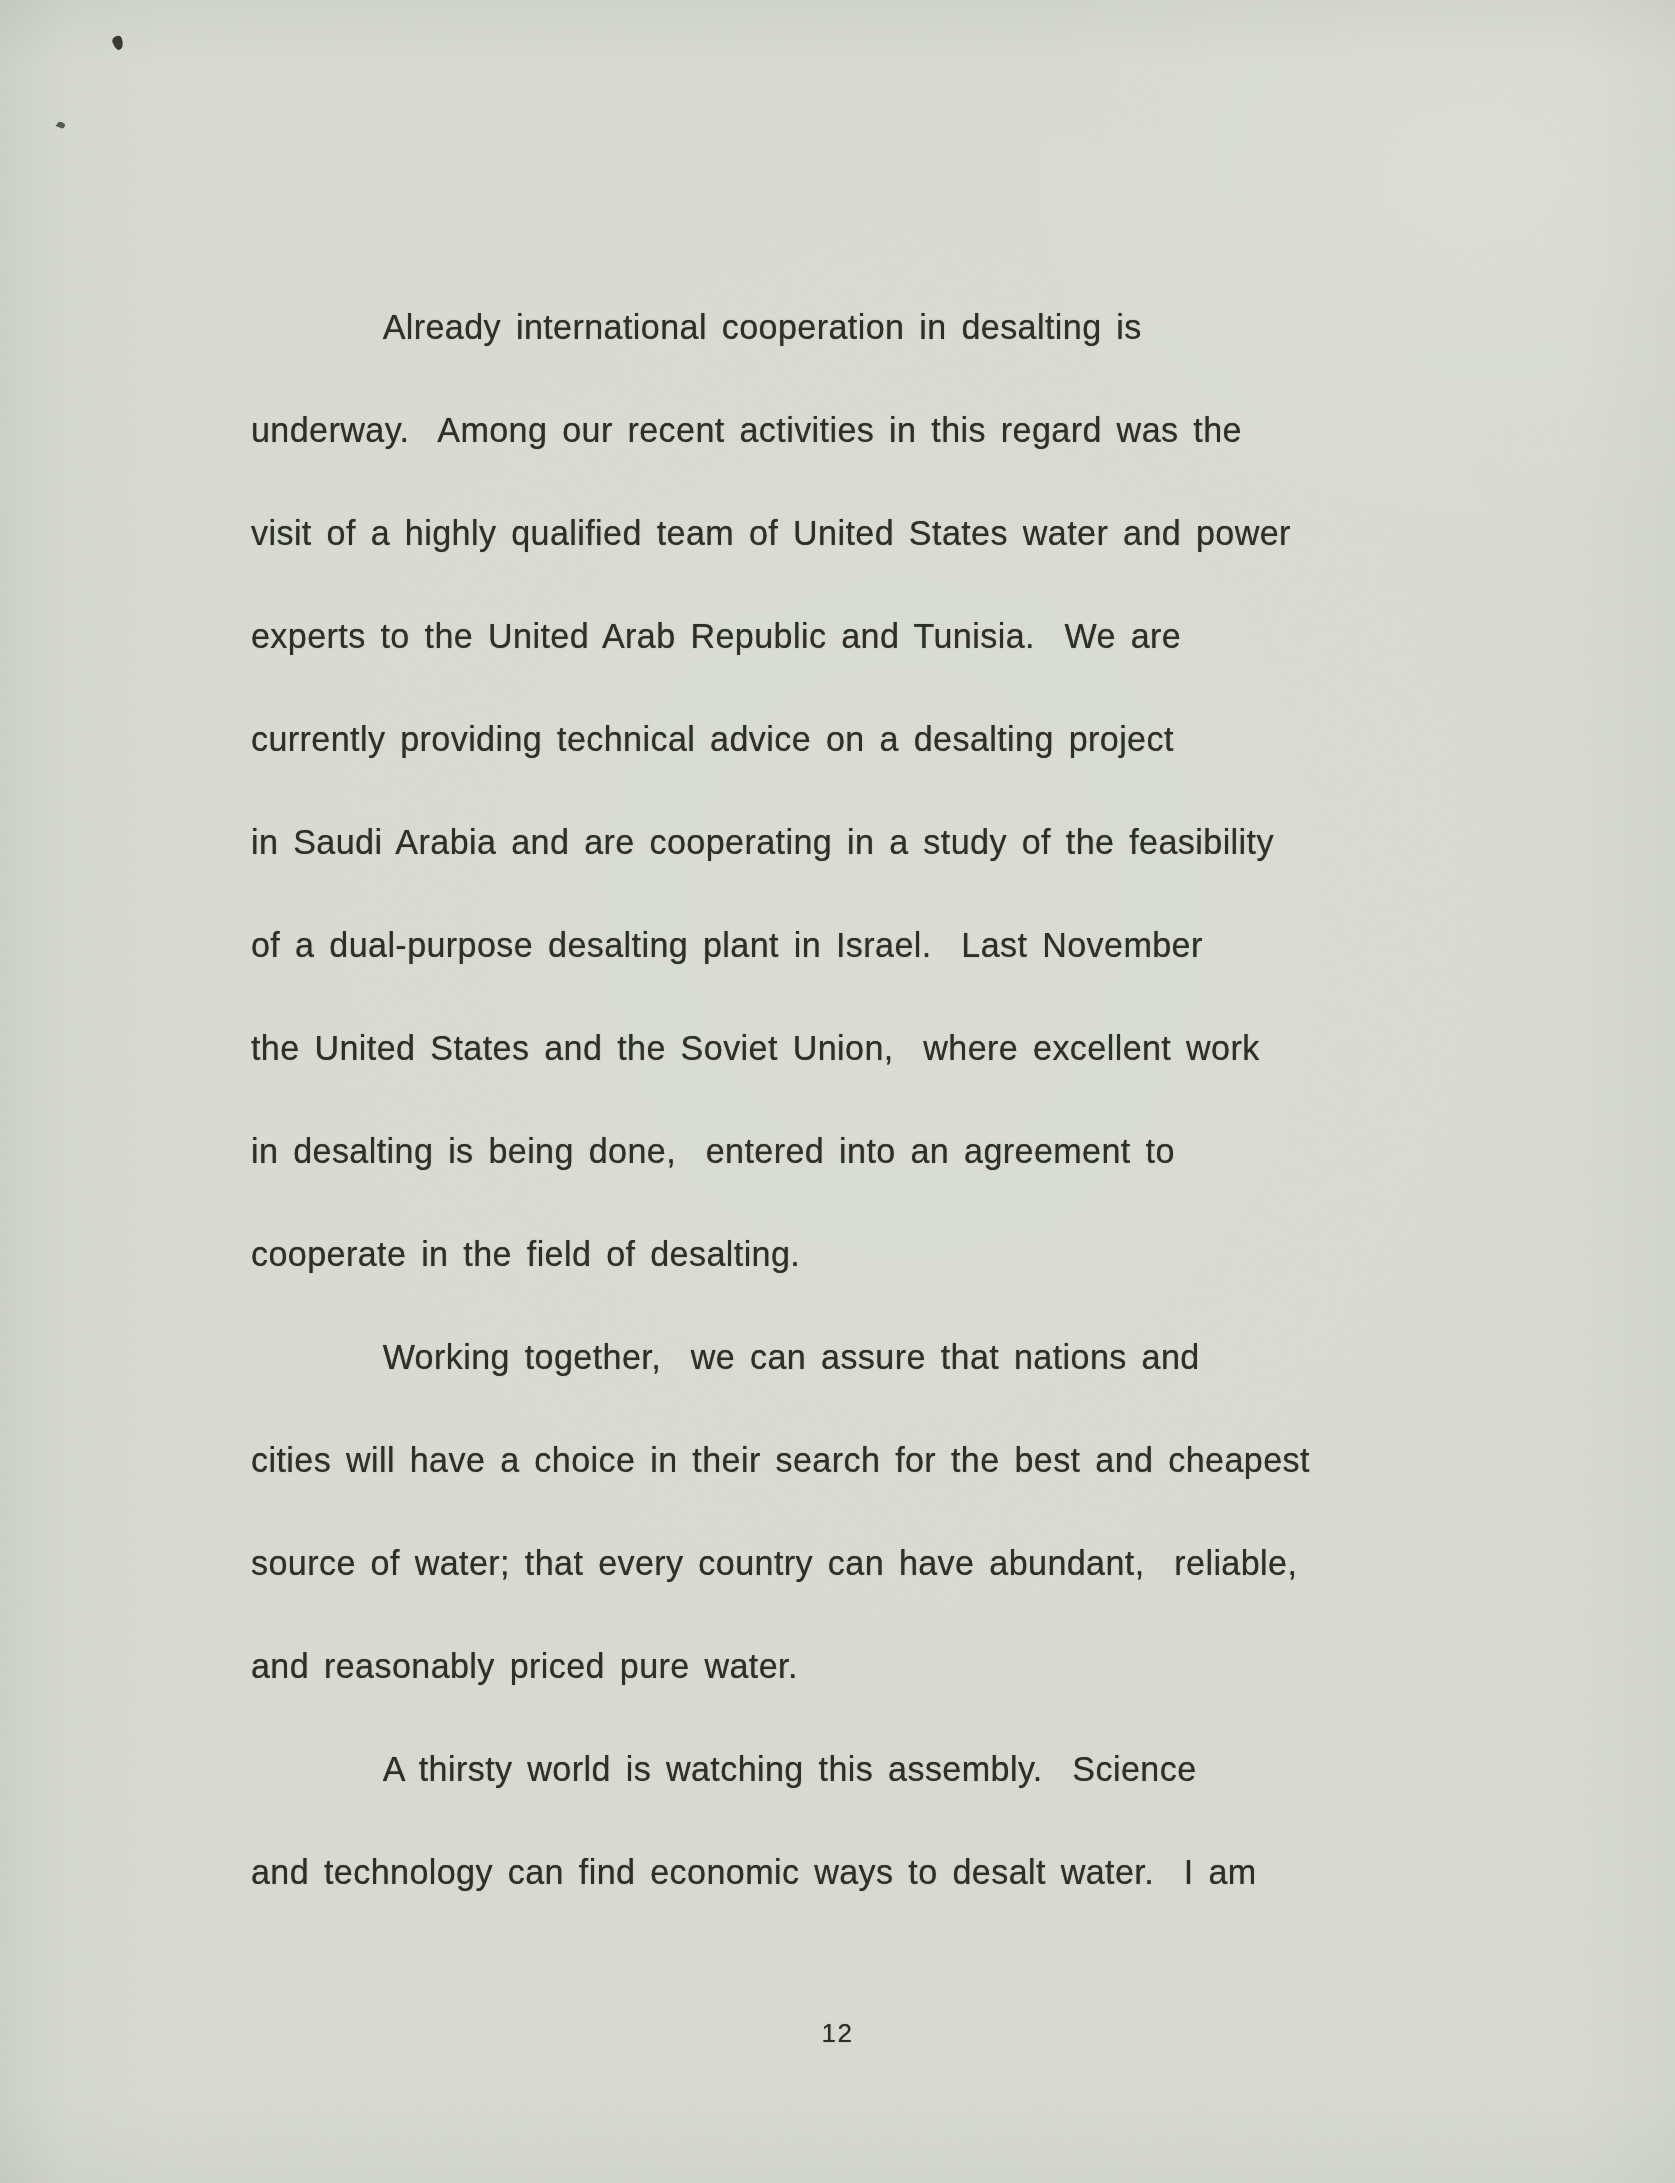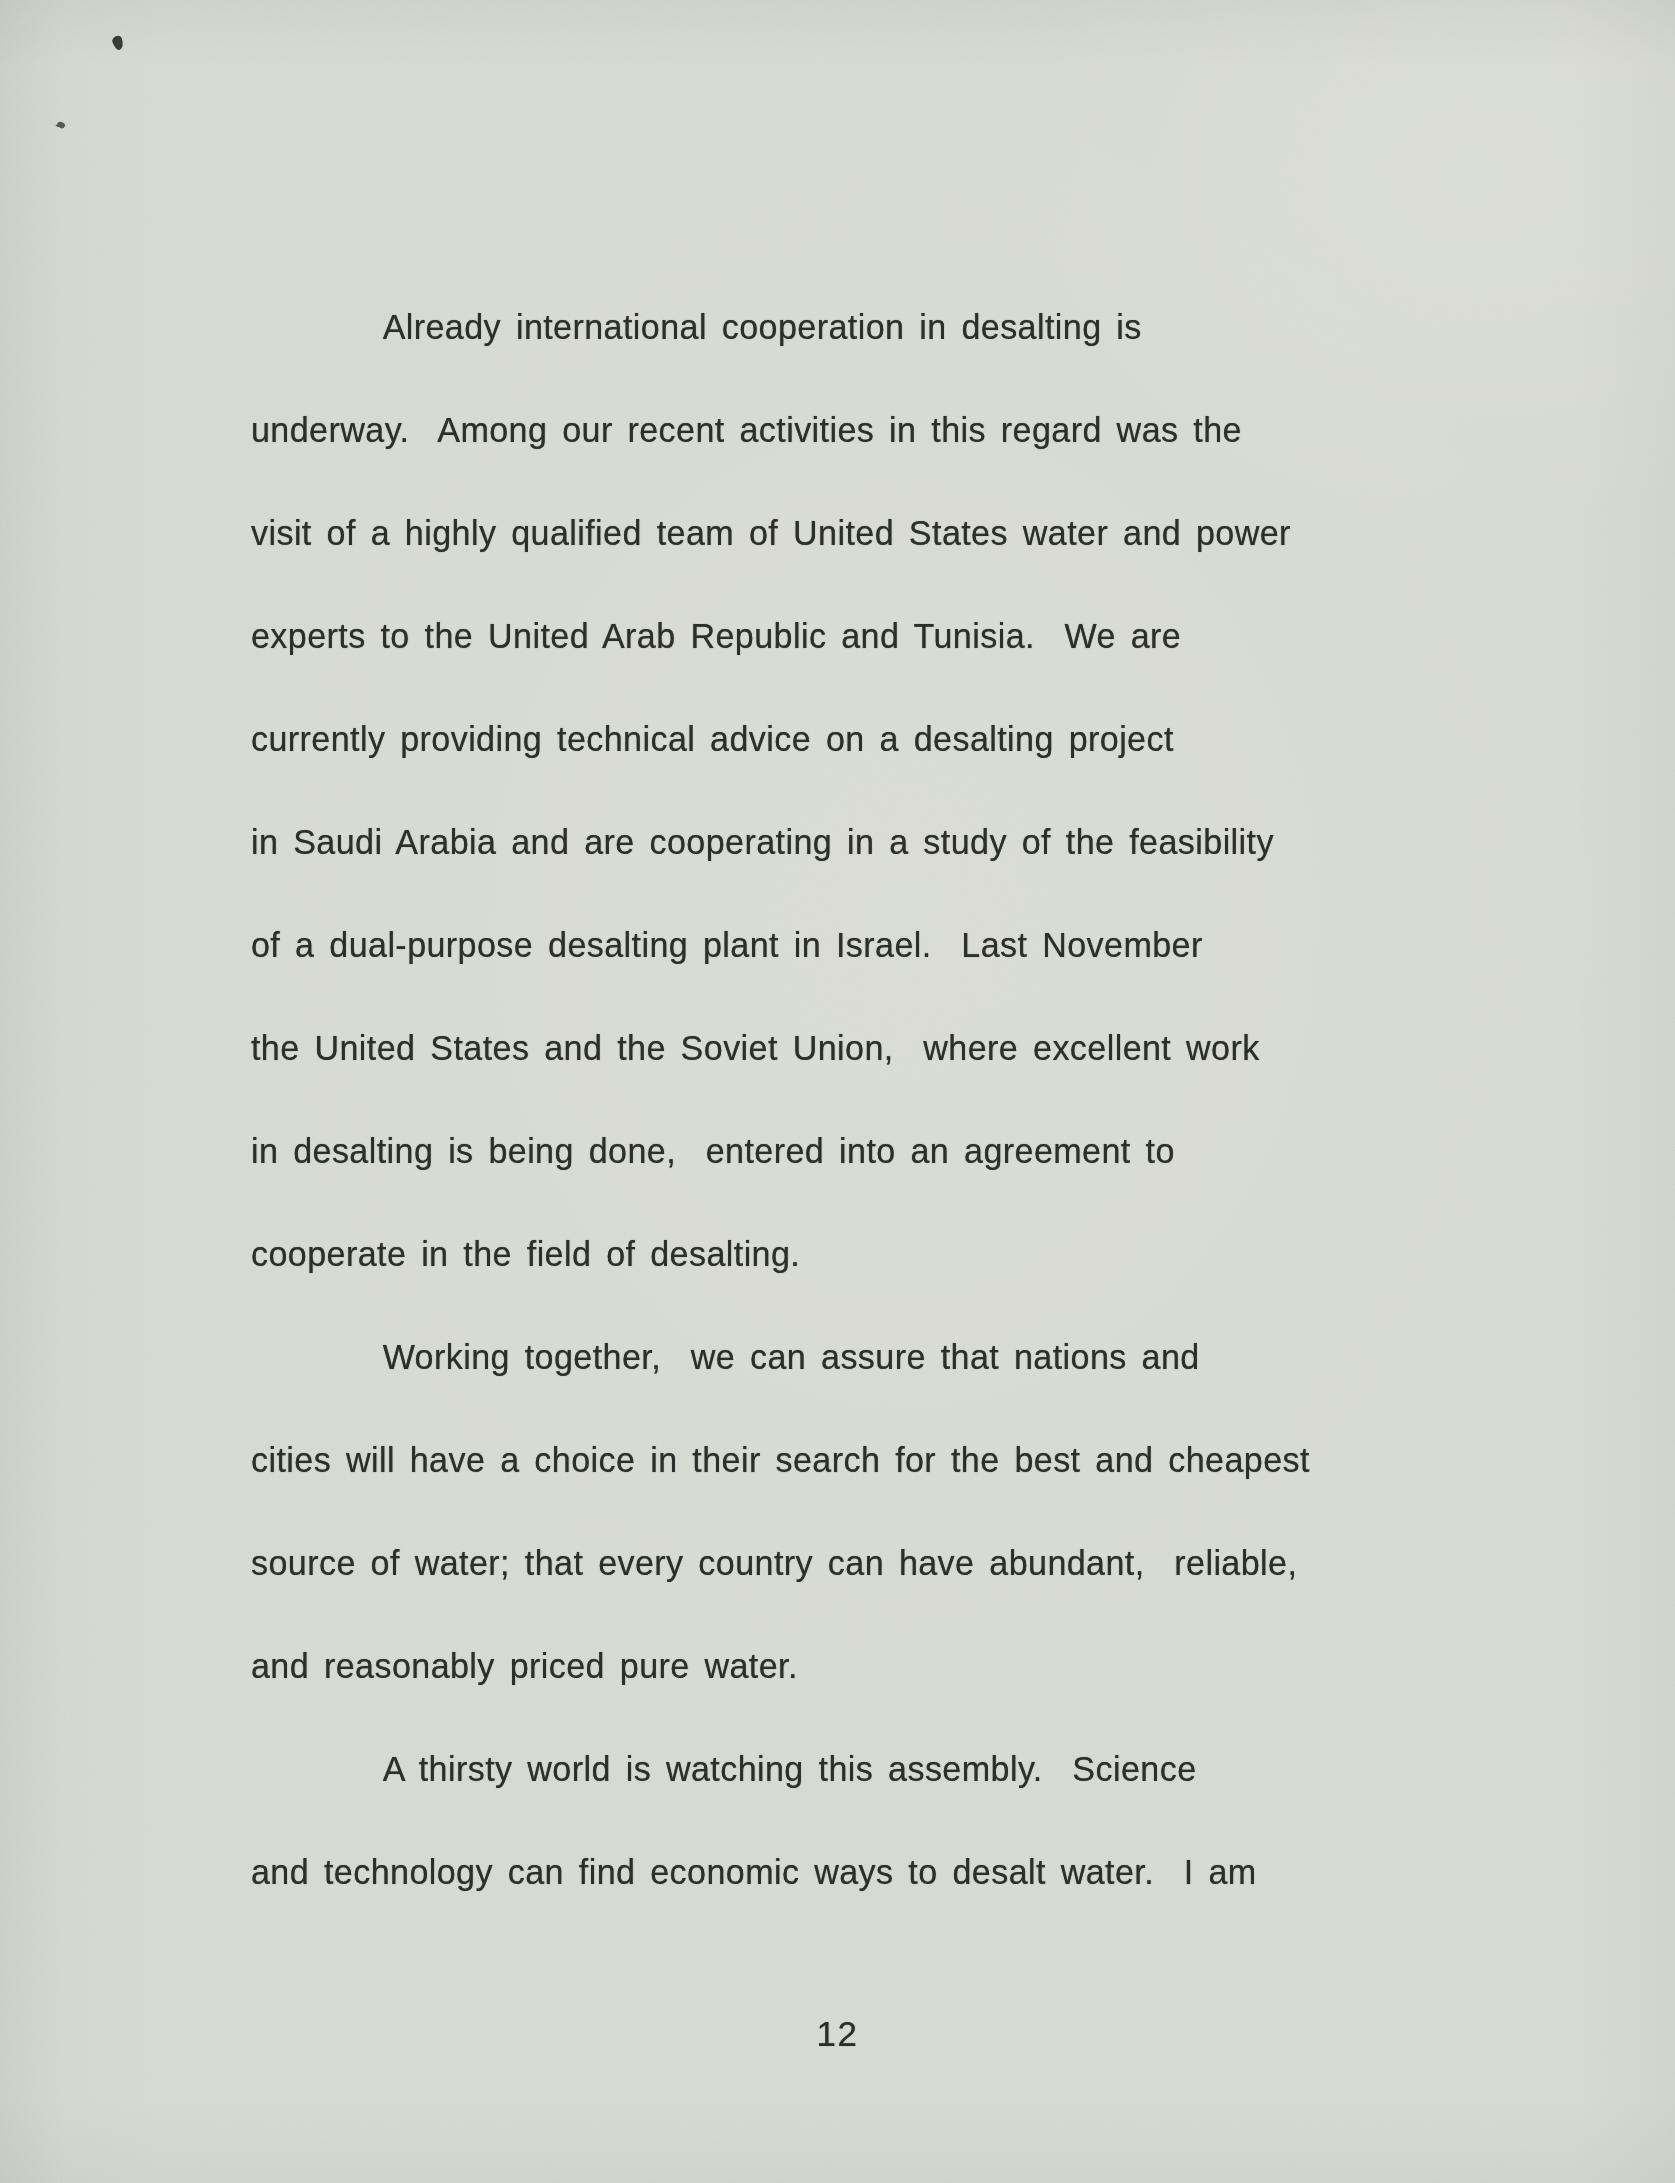--- a/index.html
+++ b/index.html
@@ -53,21 +53,21 @@
     padding-left: 135px;
   }
   .page-number {
     position: absolute;
     top: 1982px;
     left: 0;
     width: 1675px;
     height: 103px;
     line-height: 103px;
     text-align: center;
-    font-size: 35px;
+    font-size: 26px;
     letter-spacing: 1.5px;
     color: rgba(41, 44, 38, 0.95);
     text-shadow: 0 0 0.9px rgba(45, 48, 42, 0.75);
   }
   .ink-speck-1 {
     position: absolute;
     left: 113px;
     top: 36px;
     width: 9.5px;
     height: 14px;

